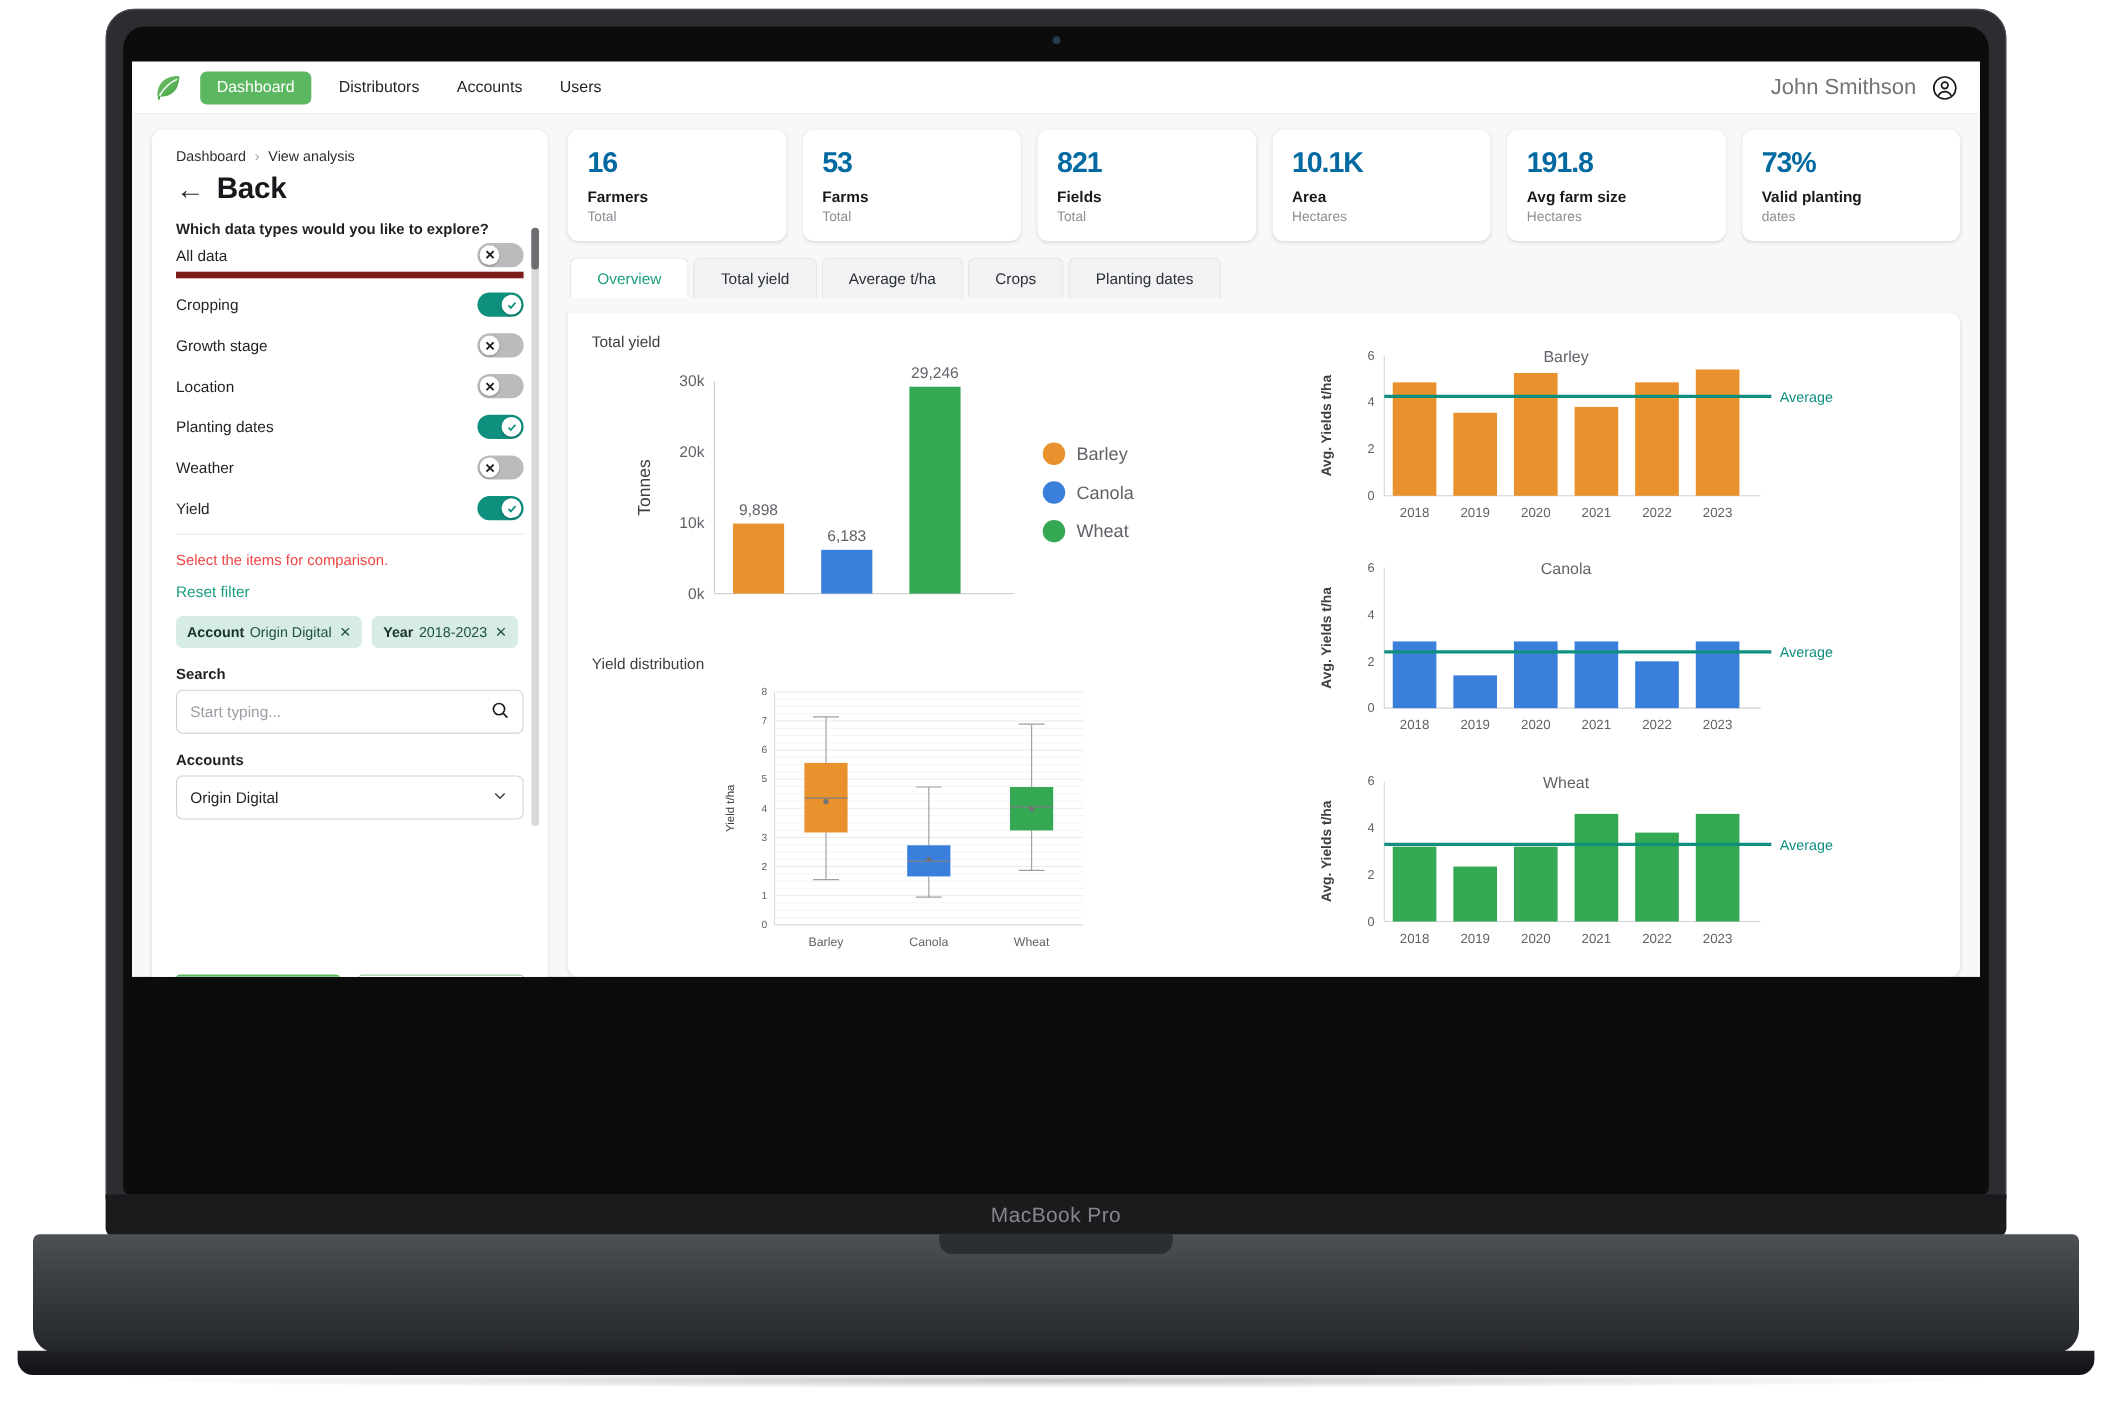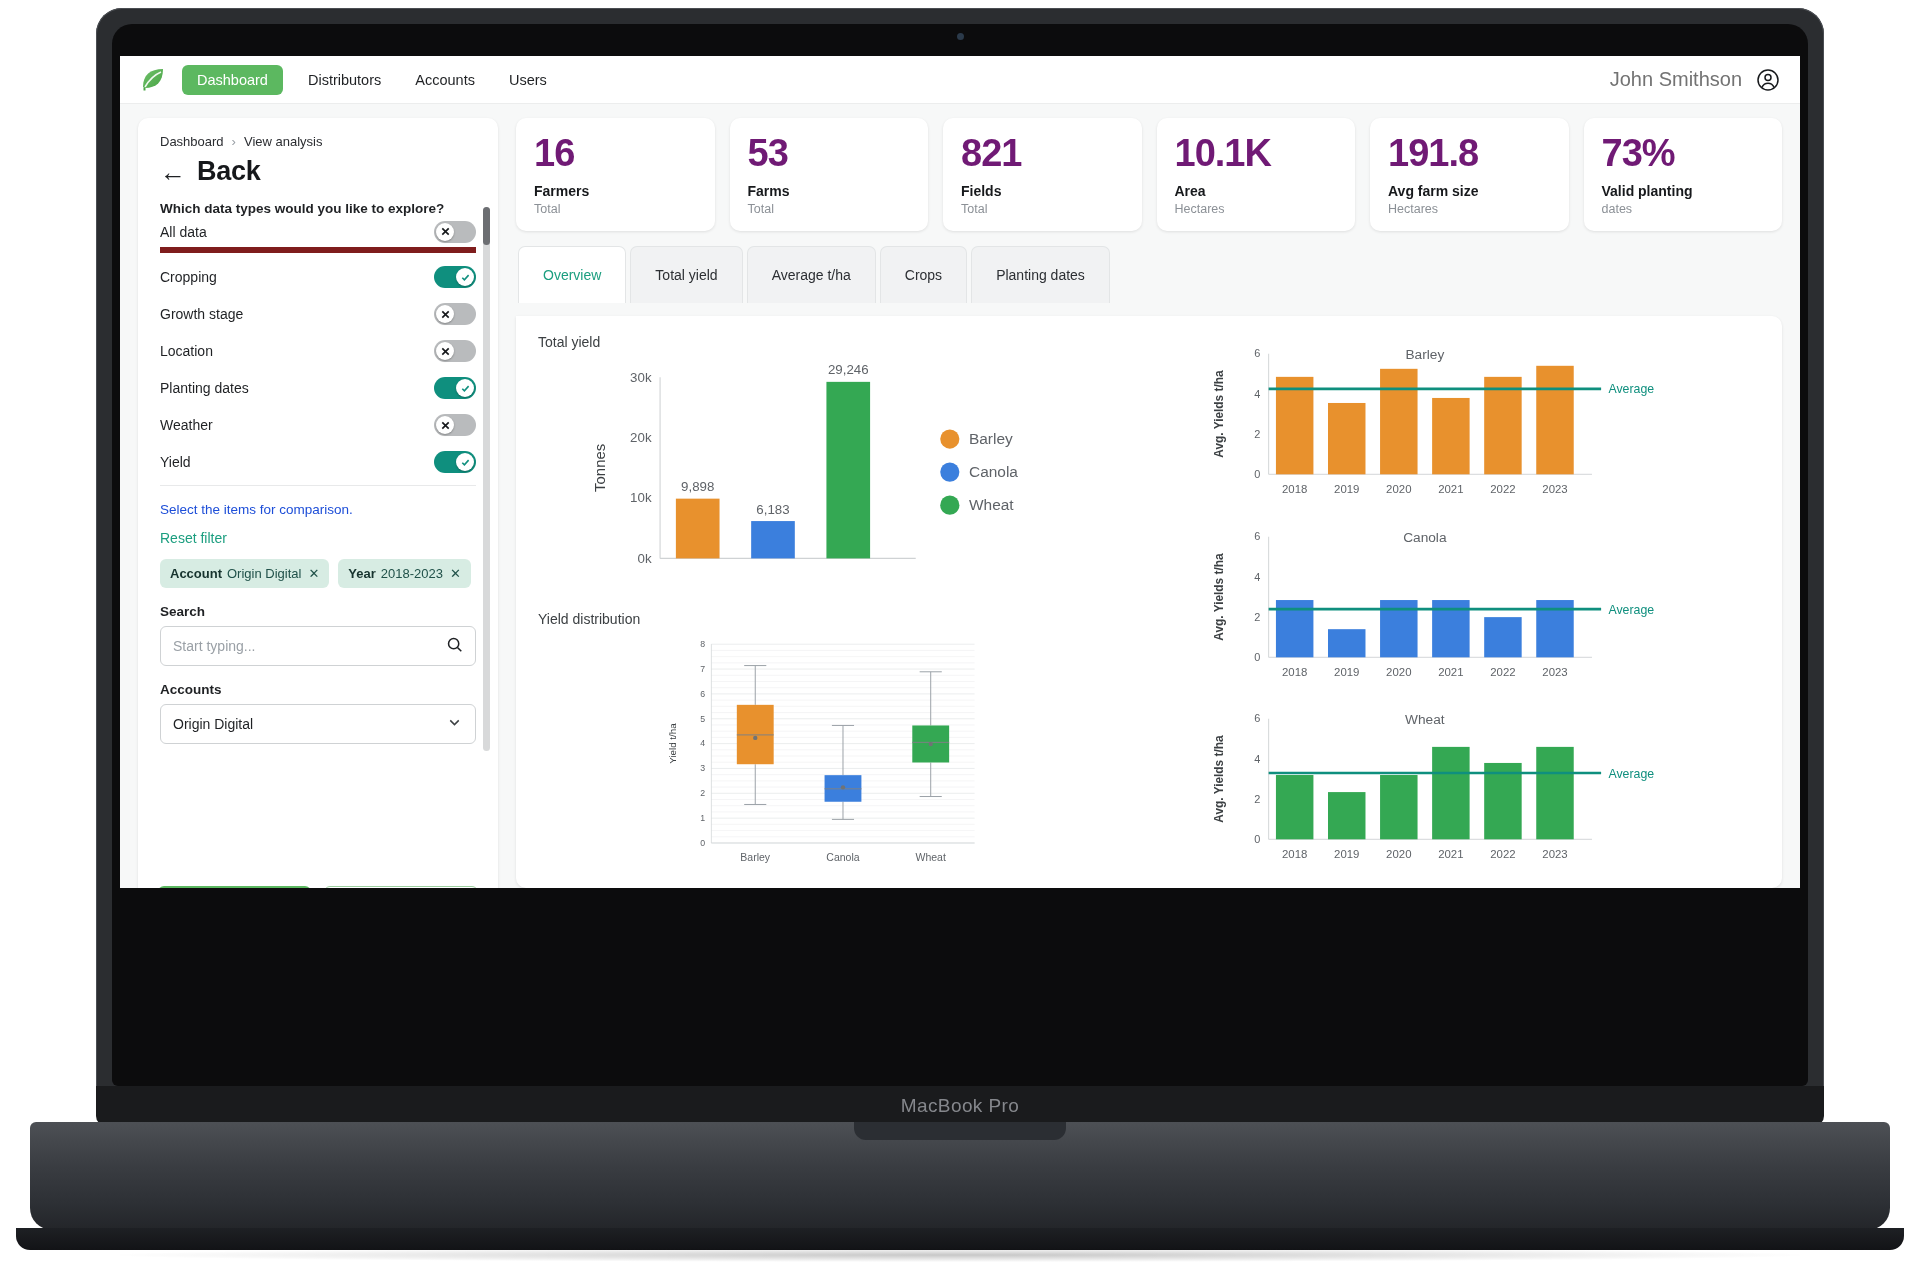--- a/index.html
+++ b/index.html
@@ -133,21 +133,21 @@
     position: absolute; top: 2px; width: 18px; height: 18px; border-radius: 50%;
     background: #fff; display: flex; align-items: center; justify-content: center;
     box-shadow: 0 1px 2px rgba(0,0,0,.28);
   }
   .toggle.off .knob { left: 2px; }
   .toggle.on  .knob { right: 2px; }
   .knob svg { width: 11px; height: 11px; display: block; }
 
   .divider-soft { height: 1px; background: #e8e9ea; margin: 10px 0 0 0; }
 
-  .sub-label { font-size: 13.5px; color: #1d4ed8; margin: 16px 0 0 0; }
+  .sub-label { font-size: 13.5px; color: #ef4444; margin: 16px 0 0 0; }
   .reset-link { font-size: 14px; color: #1b9e7f; font-weight: 500; margin: 13px 0 0 0; cursor: pointer; display: inline-block; text-align: right; }
 
   .chips { display: flex; gap: 9px; margin: 12px 0 0 0; flex-wrap: wrap; }
   .chip {
     background: #d7ece3; border-radius: 6px; padding: 7px 10px;
     font-size: 13px; color: #21524a; display: flex; align-items: center; gap: 5px;
     cursor: pointer;
   }
   .chip b { font-weight: 700; color: #16332e; }
   .chip .x { font-size: 13px; color: #21524a; margin-left: 2px; }
@@ -178,28 +178,28 @@
   }
 
   
   .right { flex: 1; display: flex; flex-direction: column; gap: 14px; min-width: 0; }
 
   .kpis { display: flex; gap: 15px; }
   .kpi {
     flex: 1; background: #fff; border-radius: 10px; box-shadow: 0 1px 3px rgba(0,0,0,.10);
     padding: 16px 18px 15px 18px; min-width: 0;
   }
-  .kpi-val { font-size: 38px; font-weight: 700; color: #701a75; line-height: 1.0; letter-spacing: -1px; }
+  .kpi-val { font-size: 26px; font-weight: 700; color: #0369a1; line-height: 1.0; letter-spacing: -1px; }
   .kpi-label { font-size: 14px; font-weight: 700; color: #17191c; margin-top: 11px; }
   .kpi-unit { font-size: 12.5px; color: #8b9096; margin-top: 3px; }
 
   .tabs { display: flex; gap: 4px; padding-left: 2px; }
   .tab {
     background: #f1f2f3; border: 1px solid #e3e5e6; border-bottom: none;
-    border-radius: 7px 7px 0 0; padding: 20px 24px; font-size: 14px;
+    border-radius: 7px 7px 0 0; padding: 10px 24px; font-size: 14px;
     color: #2c2f33; cursor: pointer; position: relative; top: 1px;
   }
   .tab.active { background: #fff; color: #1b9e7f; border-color: #e3e5e6; }
 
   .content-card {
     flex: 1; background: #fff; border-radius: 0 10px 10px 10px;
     box-shadow: 0 1px 3px rgba(0,0,0,.10);
     display: flex; min-height: 0; padding: 14px 16px 10px 16px; gap: 10px;
   }
   .col-left  { width: 47%; display: flex; flex-direction: column; gap: 6px; }

